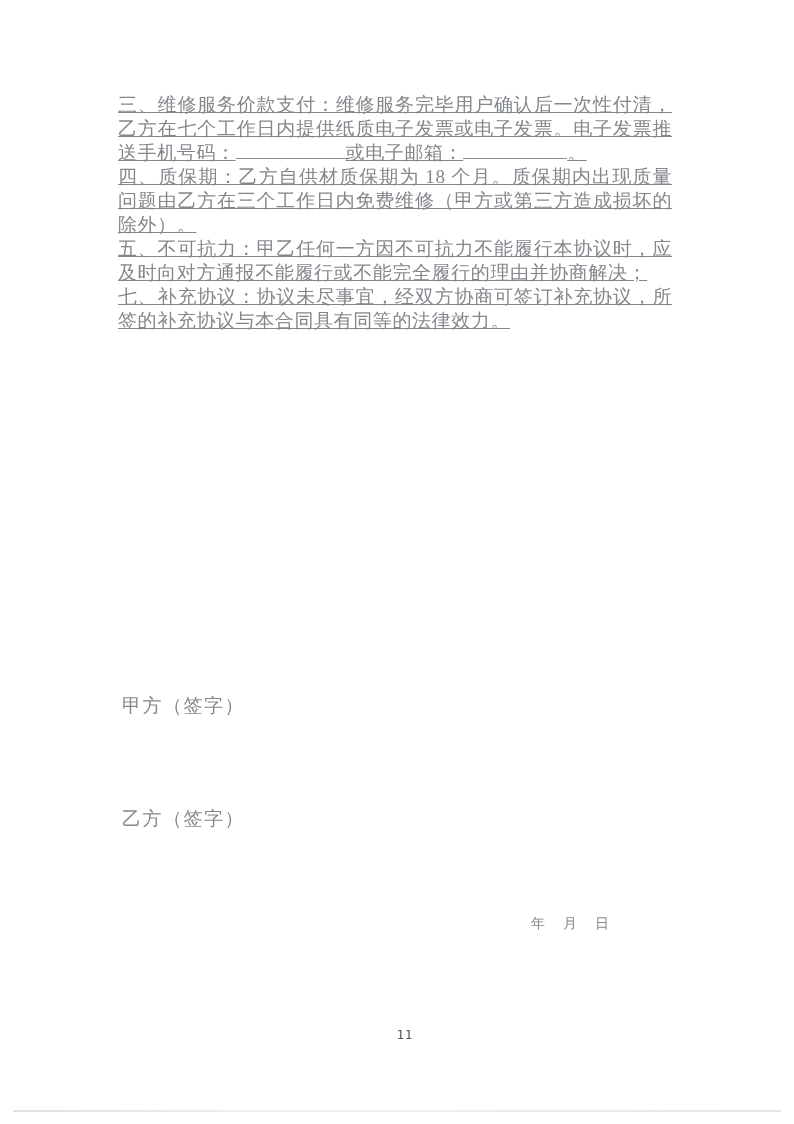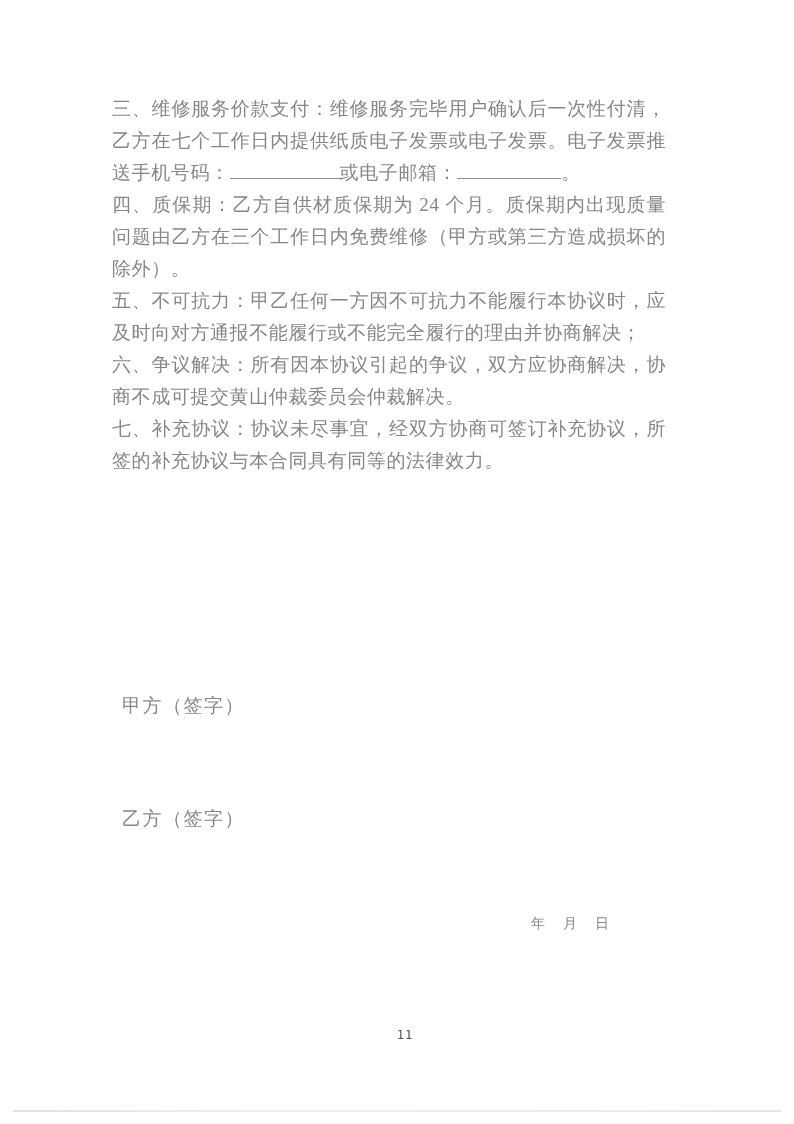--- a/index.html
+++ b/index.html
@@ -7,28 +7,29 @@
     position: relative;
     width: 794px;
     height: 1124px;
     background: #ffffff;
     overflow: hidden;
     font-family: "Liberation Serif", "DejaVu Serif", serif;
     color: #83878c;
   }
   .doc-body {
     position: absolute;
-    left: 112px;
+    left: 118px;
     top: 93px;
     width: 554px;
     font-size: 19px;
-    line-height: 32px;
+    line-height: 24px;
     letter-spacing: 0.6px;
     text-align: justify;
     text-justify: inter-ideograph;
+    text-decoration: underline;
   }
   .doc-body p { margin: 0; padding: 0; }
   .blank-line {
     display: inline-block;
     height: 15px;
     border-bottom: 1px solid #8d9196;
     vertical-align: baseline;
   }
   .blank-phone { width: 110px; }
   .blank-email { width: 104px; }
@@ -73,25 +74,24 @@
 </style>
 </head>
 <body>
 
 <div class="page">
 
   <div class="doc-body">
 
     <p><span>三、维修服务价款支付：维修服务完毕用户确认后一次性付清，乙方在七个工作日内提供纸质电子发票或电子发票。电子发票推送手机号码：</span><span class="blank-line blank-phone"></span><span>或电子邮箱：</span><span class="blank-line blank-email"></span><span>。</span></p>
 
-    <p>四、质保期：乙方自供材质保期为 24 个月。质保期内出现质量问题由乙方在三个工作日内免费维修（甲方或第三方造成损坏的除外）。</p>
+    <p>四、质保期：乙方自供材质保期为 18 个月。质保期内出现质量问题由乙方在三个工作日内免费维修（甲方或第三方造成损坏的除外）。</p>
 
     <p>五、不可抗力：甲乙任何一方因不可抗力不能履行本协议时，应及时向对方通报不能履行或不能完全履行的理由并协商解决；</p>
 
-    <p>六、争议解决：所有因本协议引起的争议，双方应协商解决，协商不成可提交黄山仲裁委员会仲裁解决。</p>
 
     <p>七、补充协议：协议未尽事宜，经双方协商可签订补充协议，所签的补充协议与本合同具有同等的法律效力。</p>
 
 
   </div>
 
   <div class="sig sig-a">甲方（签字）</div>
 
   <div class="sig sig-b">乙方（签字）</div>
 

